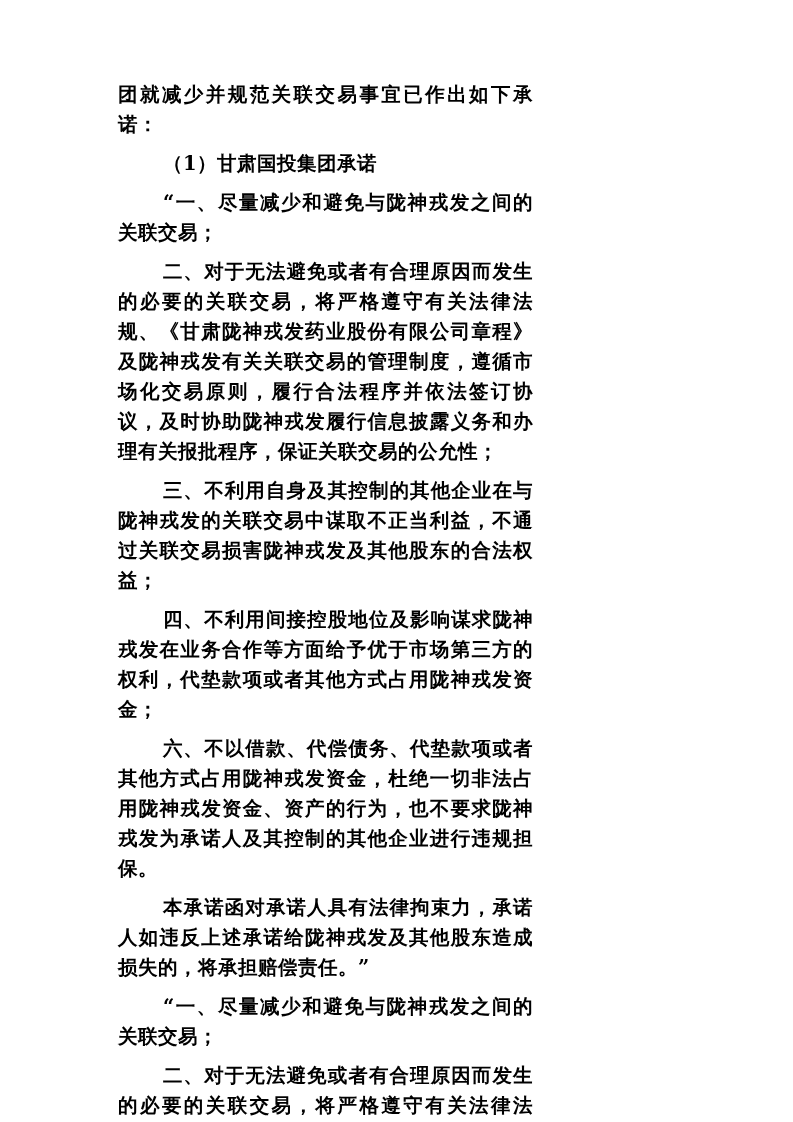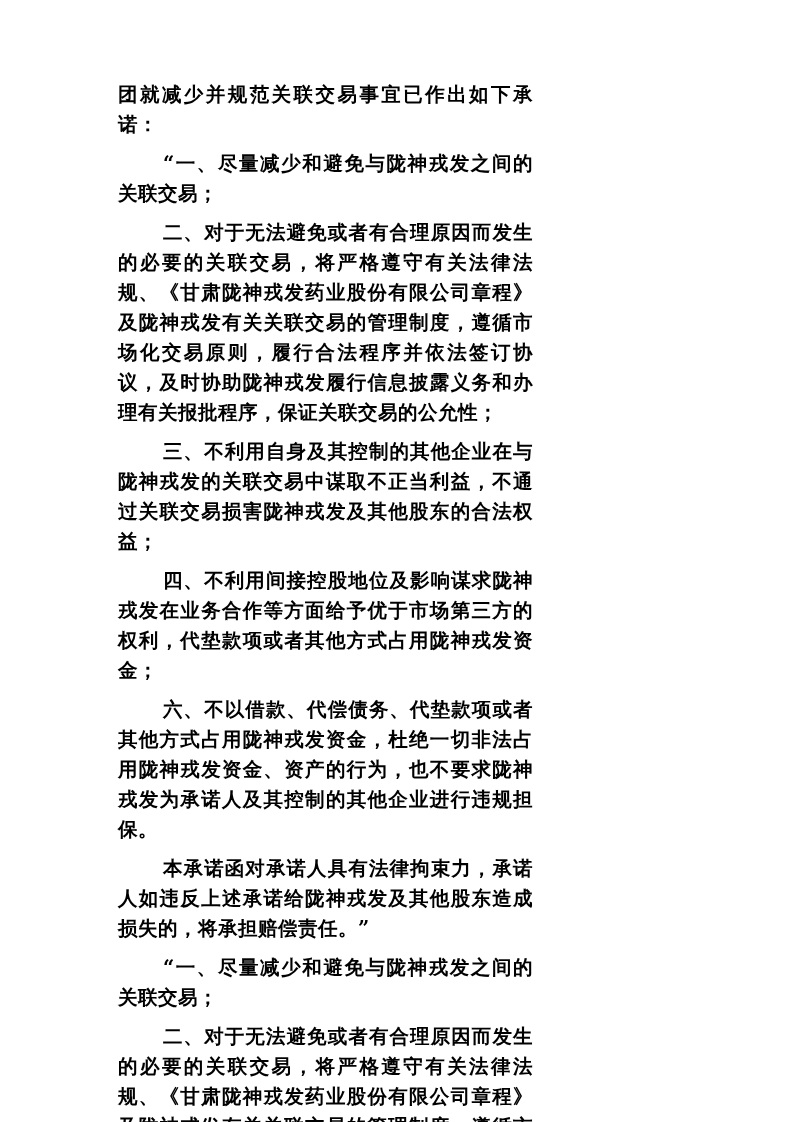--- a/index.html
+++ b/index.html
@@ -34,20 +34,21 @@
   .body-text p.indent {
     text-indent: 45px;
   }
 </style>
 </head>
 <body>
 
 <div class="page">
   <div class="body-text">
     <p>团就减少并规范关联交易事宜已作出如下承诺：</p>
+    <p class="indent">（1）甘肃国投集团承诺</p>
     <p class="indent">“一、尽量减少和避免与陇神戎发之间的关联交易；</p>
     <p class="indent">二、对于无法避免或者有合理原因而发生的必要的关联交易，将严格遵守有关法律法规、《甘肃陇神戎发药业股份有限公司章程》及陇神戎发有关关联交易的管理制度，遵循市场化交易原则，履行合法程序并依法签订协议，及时协助陇神戎发履行信息披露义务和办理有关报批程序，保证关联交易的公允性；</p>
     <p class="indent">三、不利用自身及其控制的其他企业在与陇神戎发的关联交易中谋取不正当利益，不通过关联交易损害陇神戎发及其他股东的合法权益；</p>
     <p class="indent">四、不利用间接控股地位及影响谋求陇神戎发在业务合作等方面给予优于市场第三方的权利，代垫款项或者其他方式占用陇神戎发资金；</p>
     <p class="indent">六、不以借款、代偿债务、代垫款项或者其他方式占用陇神戎发资金，杜绝一切非法占用陇神戎发资金、资产的行为，也不要求陇神戎发为承诺人及其控制的其他企业进行违规担保。</p>
     <p class="indent">本承诺函对承诺人具有法律拘束力，承诺人如违反上述承诺给陇神戎发及其他股东造成损失的，将承担赔偿责任。”</p>
     <p class="indent">“一、尽量减少和避免与陇神戎发之间的关联交易；</p>
     <p class="indent">二、对于无法避免或者有合理原因而发生的必要的关联交易，将严格遵守有关法律法规、《甘肃陇神戎发药业股份有限公司章程》及陇神戎发有关关联交易的管理制度，遵循市场化交易原则，履行合法程序并依法签订协议，及时协助陇神戎发履行信息披露义务和办理有关报批程序，保证关联交易的公允性；</p>
 
   </div>

